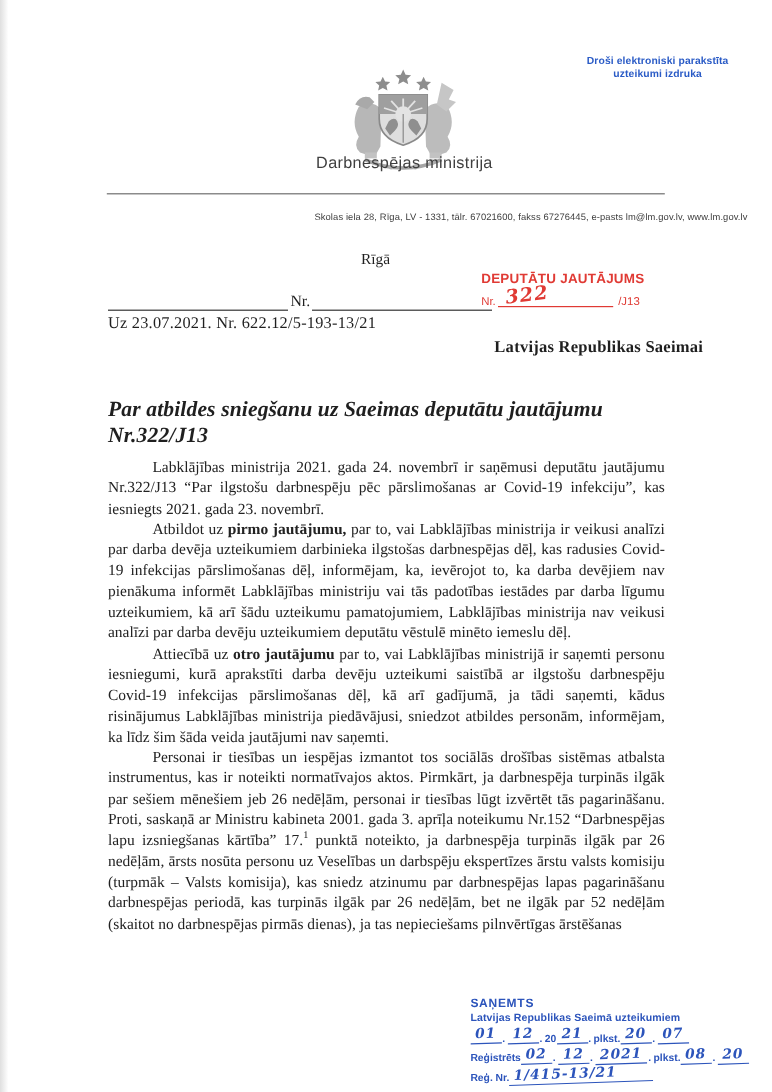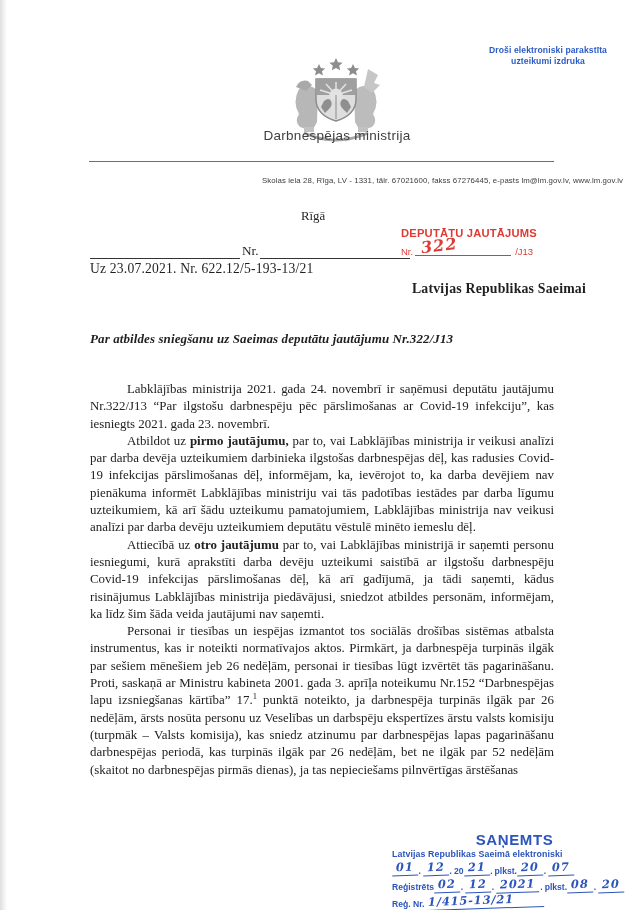--- a/index.html
+++ b/index.html
@@ -57,33 +57,33 @@
   .ref-line { position:absolute; left:90px; top:243px; font-size:13.2px; display:flex; align-items:flex-end; }
   .ref-underline { display:inline-block; width:150px; border-bottom:1.2px solid #333; height:12px; }
   .ref-nr { padding:0 2px; }
   .reply-ref { position:absolute; left:90px; top:261px; font-size:13.6px; letter-spacing:0.2px; }
   .addressee {
     position:absolute; top:281px; right:57px;
     font-size:13.8px; font-weight:bold; letter-spacing:0.2px;
   }
   .subject {
     position:absolute; top:331px; left:90px; width:470px;
-    font-size:13px; font-style:italic; font-weight:bold; letter-spacing:0.1px;
+    font-size:18px; font-style:italic; font-weight:bold; letter-spacing:0.1px;
   }
   
   .body-text {
     position:absolute; top:381px; left:90px; width:464px;
     font-size:12.9px; line-height:17.3px; text-align:justify; color:#222222;
   }
   .body-text p { text-indent:37px; margin:0; }
   .body-text sup { font-size:8.5px; vertical-align:super; line-height:0; }
   
   .received-stamp { position:absolute; left:392px; top:831px; width:245px; color:#2c54bb; }
   .received-stamp .gs-title {
-    font-family:"Liberation Sans", sans-serif; font-size:15px; font-weight:bold; letter-spacing:0.6px;text-align:center;
+    font-family:"Liberation Sans", sans-serif; font-size:10px; font-weight:bold; letter-spacing:0.6px;
   }
   .received-stamp .gs-sub {
     font-family:"Liberation Sans", sans-serif; font-size:8.8px; font-weight:bold; letter-spacing:0.1px; margin-top:1px;
   }
   .gs-row {
     font-family:"Liberation Sans", sans-serif; font-size:8.6px; font-weight:bold;
     margin-top:3px; display:flex; align-items:flex-end; white-space:nowrap;
   }
   .gs-row .sep { margin:0 2px 0 1px; }
   .hw {
@@ -171,21 +171,21 @@
 
   <div class="body-text">
     <p><span>Labklājības ministrija 2021. gada 24. novembrī ir saņēmusi deputātu jautājumu Nr.322/J13 “Par ilgstošu darbnespēju pēc pārslimošanas ar Covid-19 infekciju”, kas iesniegts 2021. gada 23. novembrī.</span></p>
     <p><span>Atbildot uz </span><b>pirmo jautājumu,</b><span> par to, vai Labklājības ministrija ir veikusi analīzi par darba devēja uzteikumiem darbinieka ilgstošas darbnespējas dēļ, kas radusies Covid-19 infekcijas pārslimošanas dēļ, informējam, ka, ievērojot to, ka darba devējiem nav pienākuma informēt Labklājības ministriju vai tās padotības iestādes par darba līgumu uzteikumiem, kā arī šādu uzteikumu pamatojumiem, Labklājības ministrija nav veikusi analīzi par darba devēju uzteikumiem deputātu vēstulē minēto iemeslu dēļ.</span></p>
     <p><span>Attiecībā uz </span><b>otro jautājumu</b><span> par to, vai Labklājības ministrijā ir saņemti personu iesniegumi, kurā aprakstīti darba devēju uzteikumi saistībā ar ilgstošu darbnespēju Covid-19 infekcijas pārslimošanas dēļ, kā arī gadījumā, ja tādi saņemti, kādus risinājumus Labklājības ministrija piedāvājusi, sniedzot atbildes personām, informējam, ka līdz šim šāda veida jautājumi nav saņemti.</span></p>
     <p><span>Personai ir tiesības un iespējas izmantot tos sociālās drošības sistēmas atbalsta instrumentus, kas ir noteikti normatīvajos aktos. Pirmkārt, ja darbnespēja turpinās ilgāk par sešiem mēnešiem jeb 26 nedēļām, personai ir tiesības lūgt izvērtēt tās pagarināšanu. Proti, saskaņā ar Ministru kabineta 2001. gada 3. aprīļa noteikumu Nr.152 “Darbnespējas lapu izsniegšanas kārtība” 17.</span><sup>1</sup><span> punktā noteikto, ja darbnespēja turpinās ilgāk par 26 nedēļām, ārsts nosūta personu uz Veselības un darbspēju ekspertīzes ārstu valsts komisiju (turpmāk – Valsts komisija), kas sniedz atzinumu par darbnespējas lapas pagarināšanu darbnespējas periodā, kas turpinās ilgāk par 26 nedēļām, bet ne ilgāk par 52 nedēļām (skaitot no darbnespējas pirmās dienas), ja tas nepieciešams pilnvērtīgas ārstēšanas</span></p>
   </div>
 
   <div class="received-stamp">
     <div class="gs-title">SAŅEMTS</div>
-    <div class="gs-sub">Latvijas Republikas Saeimā elektroniski</div>
+    <div class="gs-sub">Latvijas Republikas Saeimā uzteikumiem</div>
     <div class="gs-row">
       <span class="hw hw-u">01</span>
       <span class="sep">.</span>
       <span class="hw hw-u">12</span>
       <span class="sep">.</span>
       <span>20</span>
       <span class="hw hw-u">21</span>
       <span class="sep">.</span>
       <span>plkst.</span>
       <span class="hw hw-u">20</span>

